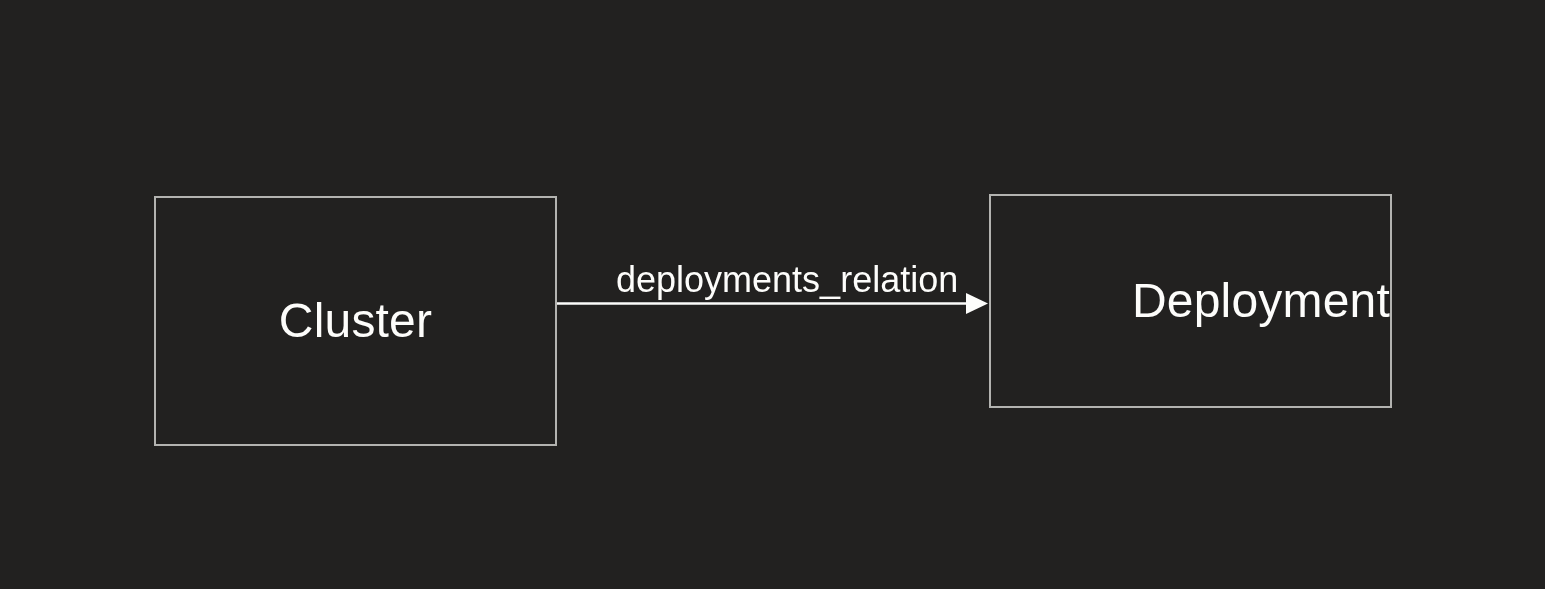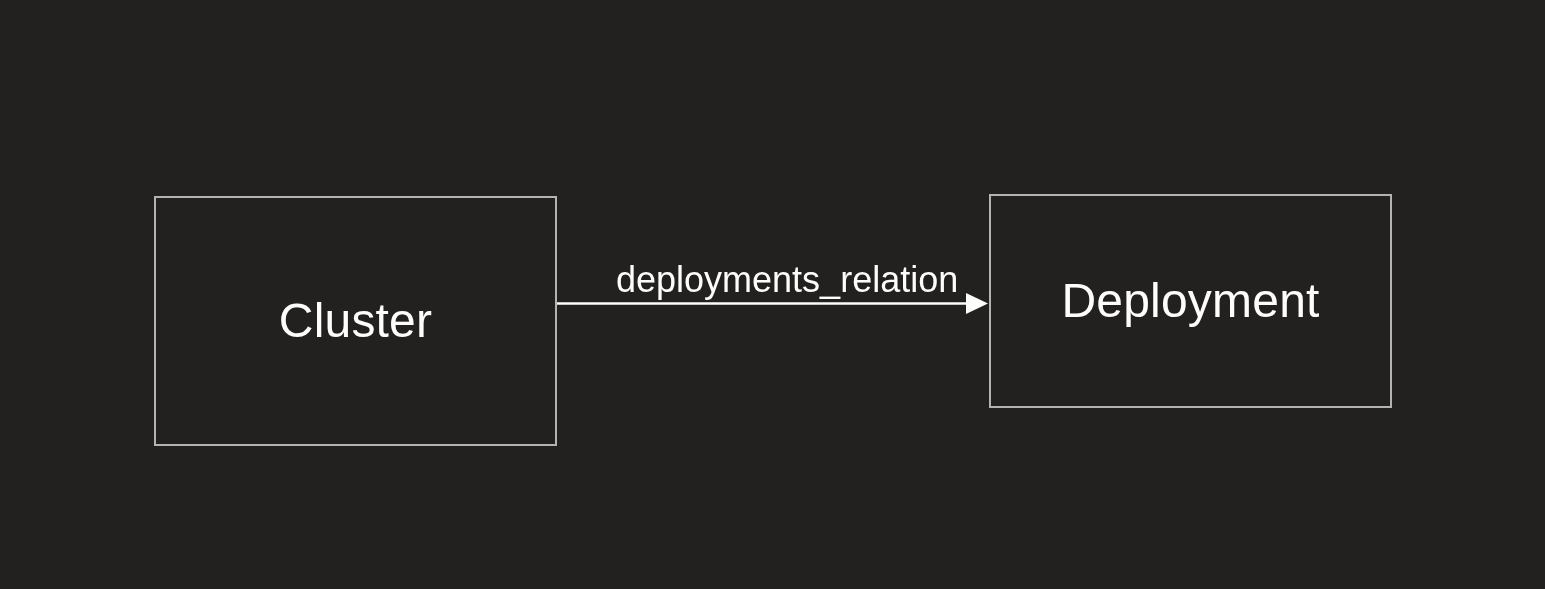--- a/index.html
+++ b/index.html
@@ -46,20 +46,21 @@
     left: 154px;
     top: 196px;
     width: 403px;
     height: 250px;
   }
   #node-deployment {
     left: 989px;
     top: 194px;
     width: 403px;
     height: 214px;
+    justify-content: flex-end;
   }
 
   
   #edge-layer {
     position: absolute;
     left: 0;
     top: 0;
     width: 1545px;
     height: 589px;
     pointer-events: none;

